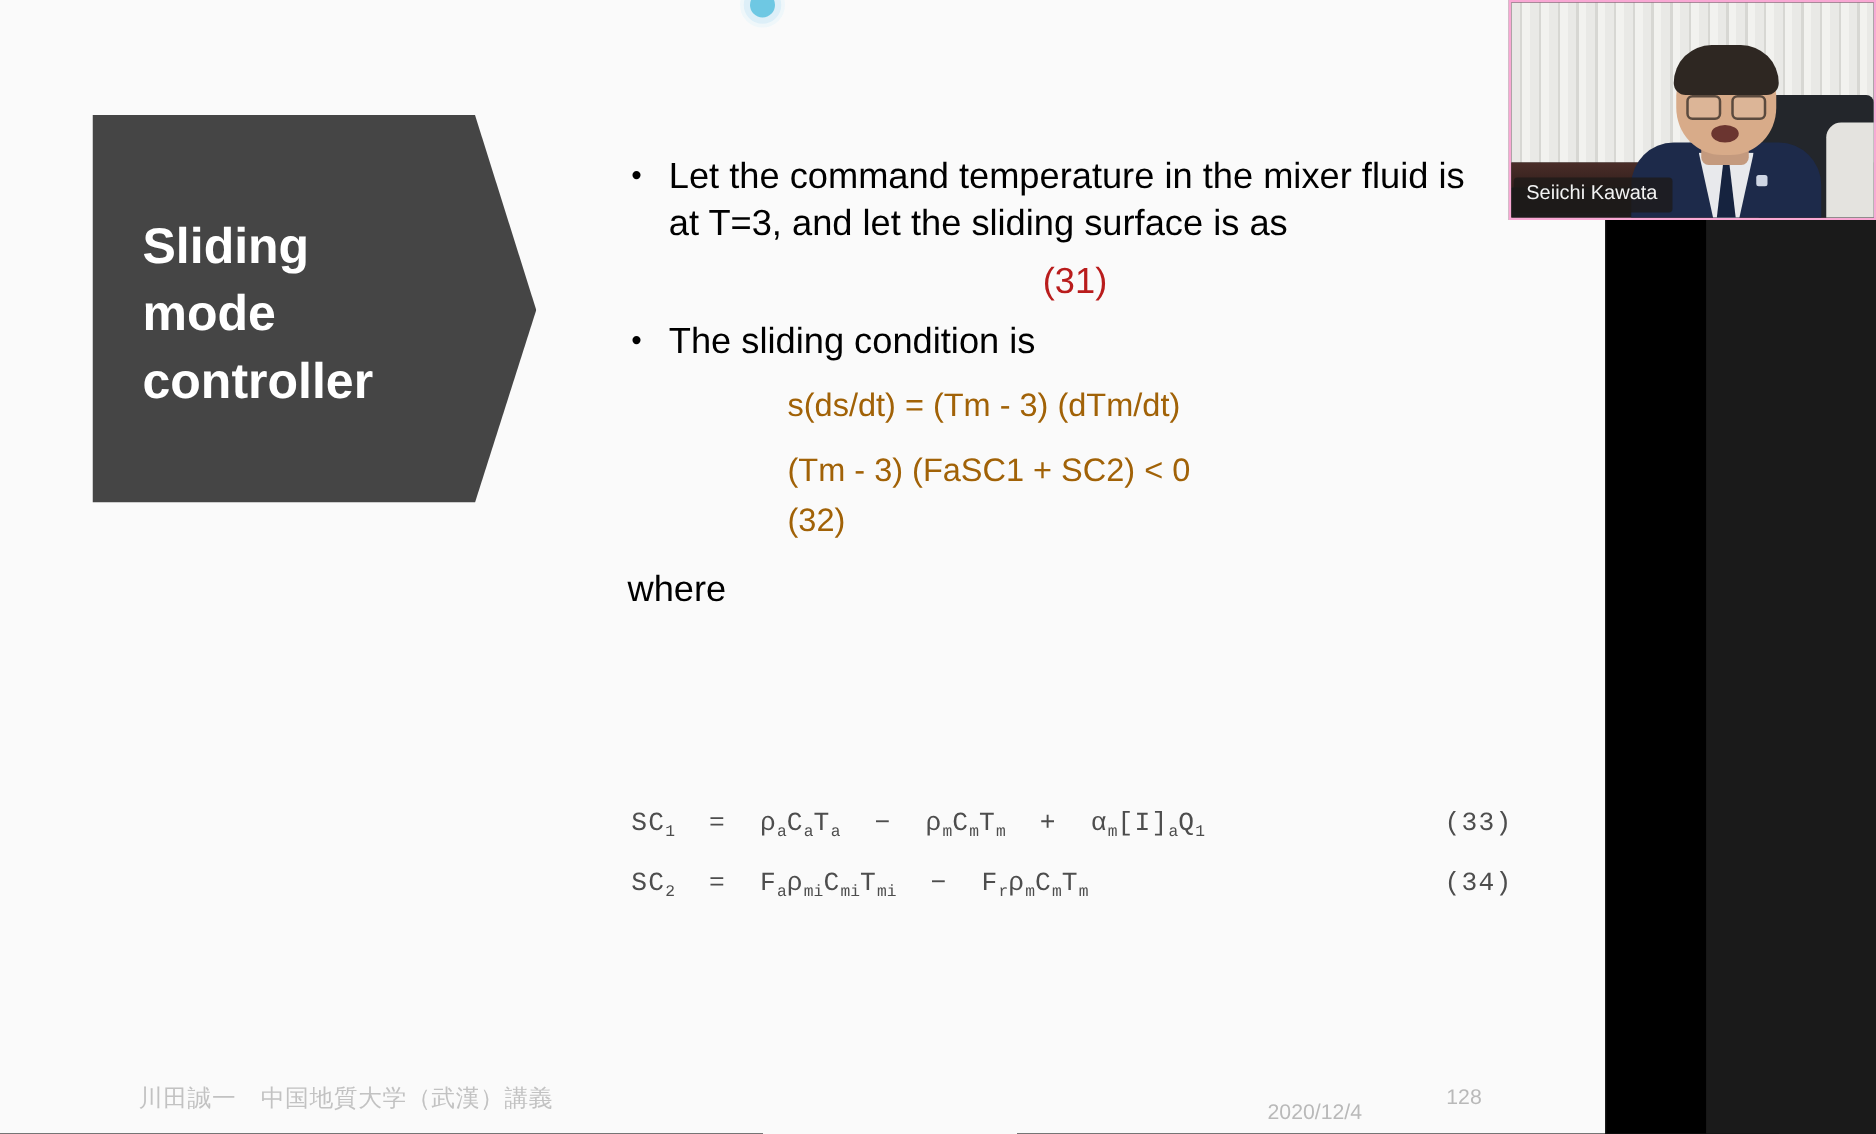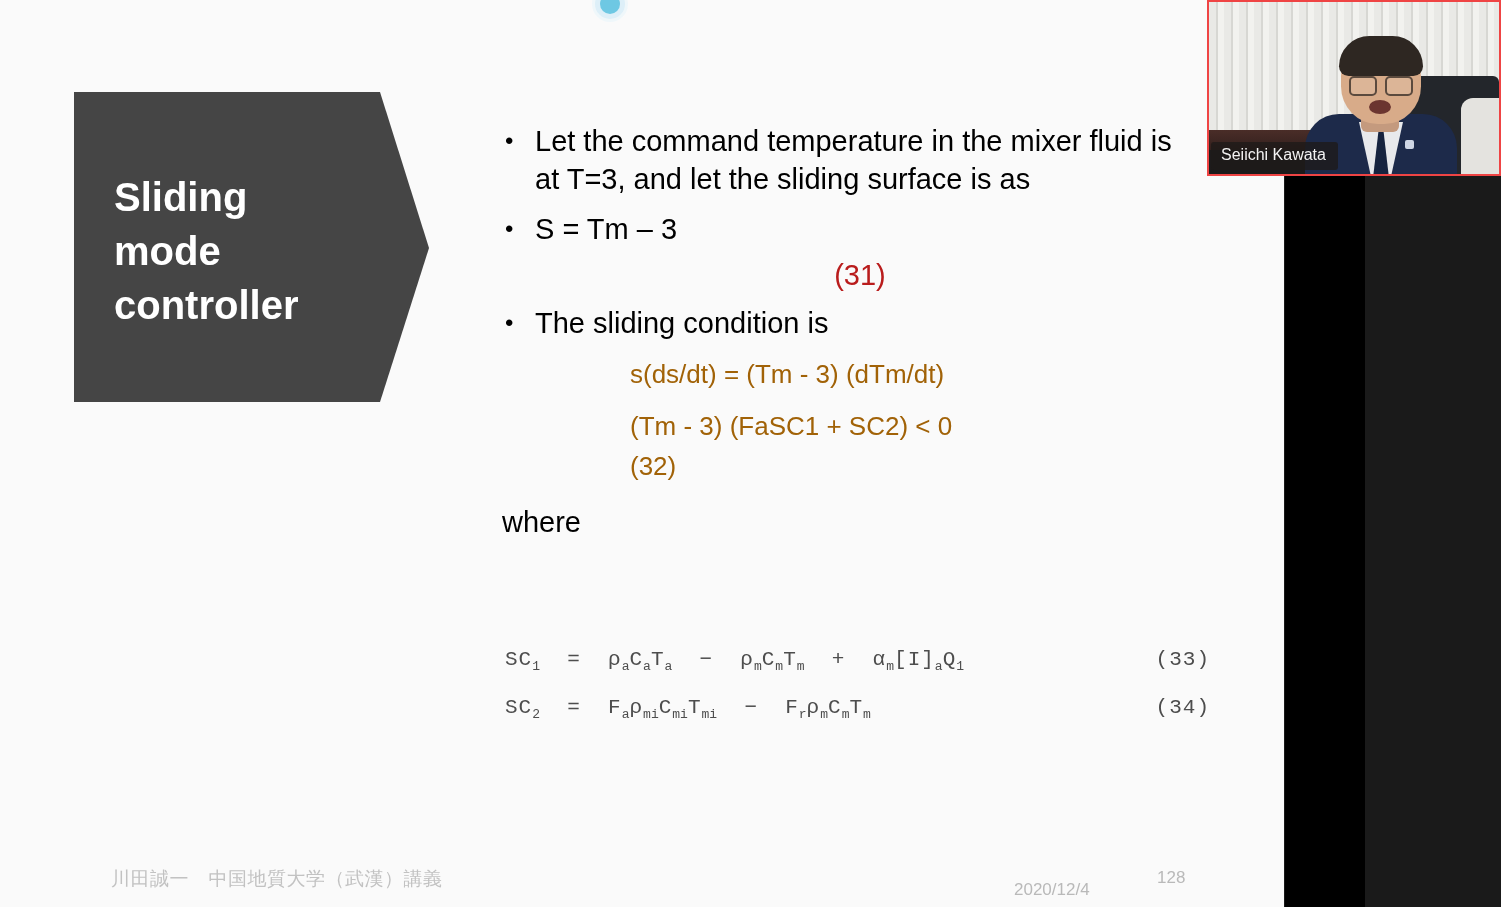--- a/index.html
+++ b/index.html
@@ -217,21 +217,21 @@
   }
 
   
   #video-tile {
     position: absolute;
     left: 1207px;
     top: 0;
     width: 294px;
     height: 176px;
     background: #2b2b2b;
-    border: 2px solid #ef4444;
+    border: 2px solid #f9a8d4;
     box-sizing: border-box;
     overflow: hidden;
   }
   .vid-wall {
     position: absolute;
     left: 0; top: 0;
     width: 100%;
     height: 128px;
     background:
       repeating-linear-gradient(to right,
@@ -387,21 +387,20 @@
       <svg viewBox="0 0 355 310" xmlns="http://www.w3.org/2000/svg" aria-hidden="true">
         <polygon points="0,0 306,0 355,156 306,310 0,310" fill="#454545"></polygon>
       </svg>
     </div>
     <div id="title-text">Sliding
 mode
 controller</div>
 
     <div id="body-col">
       <span class="bullet-row">Let the command temperature in the mixer fluid is at T=3, and let the sliding surface is as</span>
-      <span class="bullet-row">S = Tm – 3</span>
       <span class="eqnum-centered">(31)</span>
       <span class="bullet-row">The sliding condition is</span>
       <span class="indent-line">s(ds/dt) = (Tm - 3) (dTm/dt)</span>
       <span class="indent-line tight">(Tm - 3) (FaSC1 + SC2) &lt; 0</span>
       <span class="indent-line">(32)</span>
       <span class="plain-line">where</span>
     </div>
 
     <div id="scan-block">
       <div class="scan-row">

